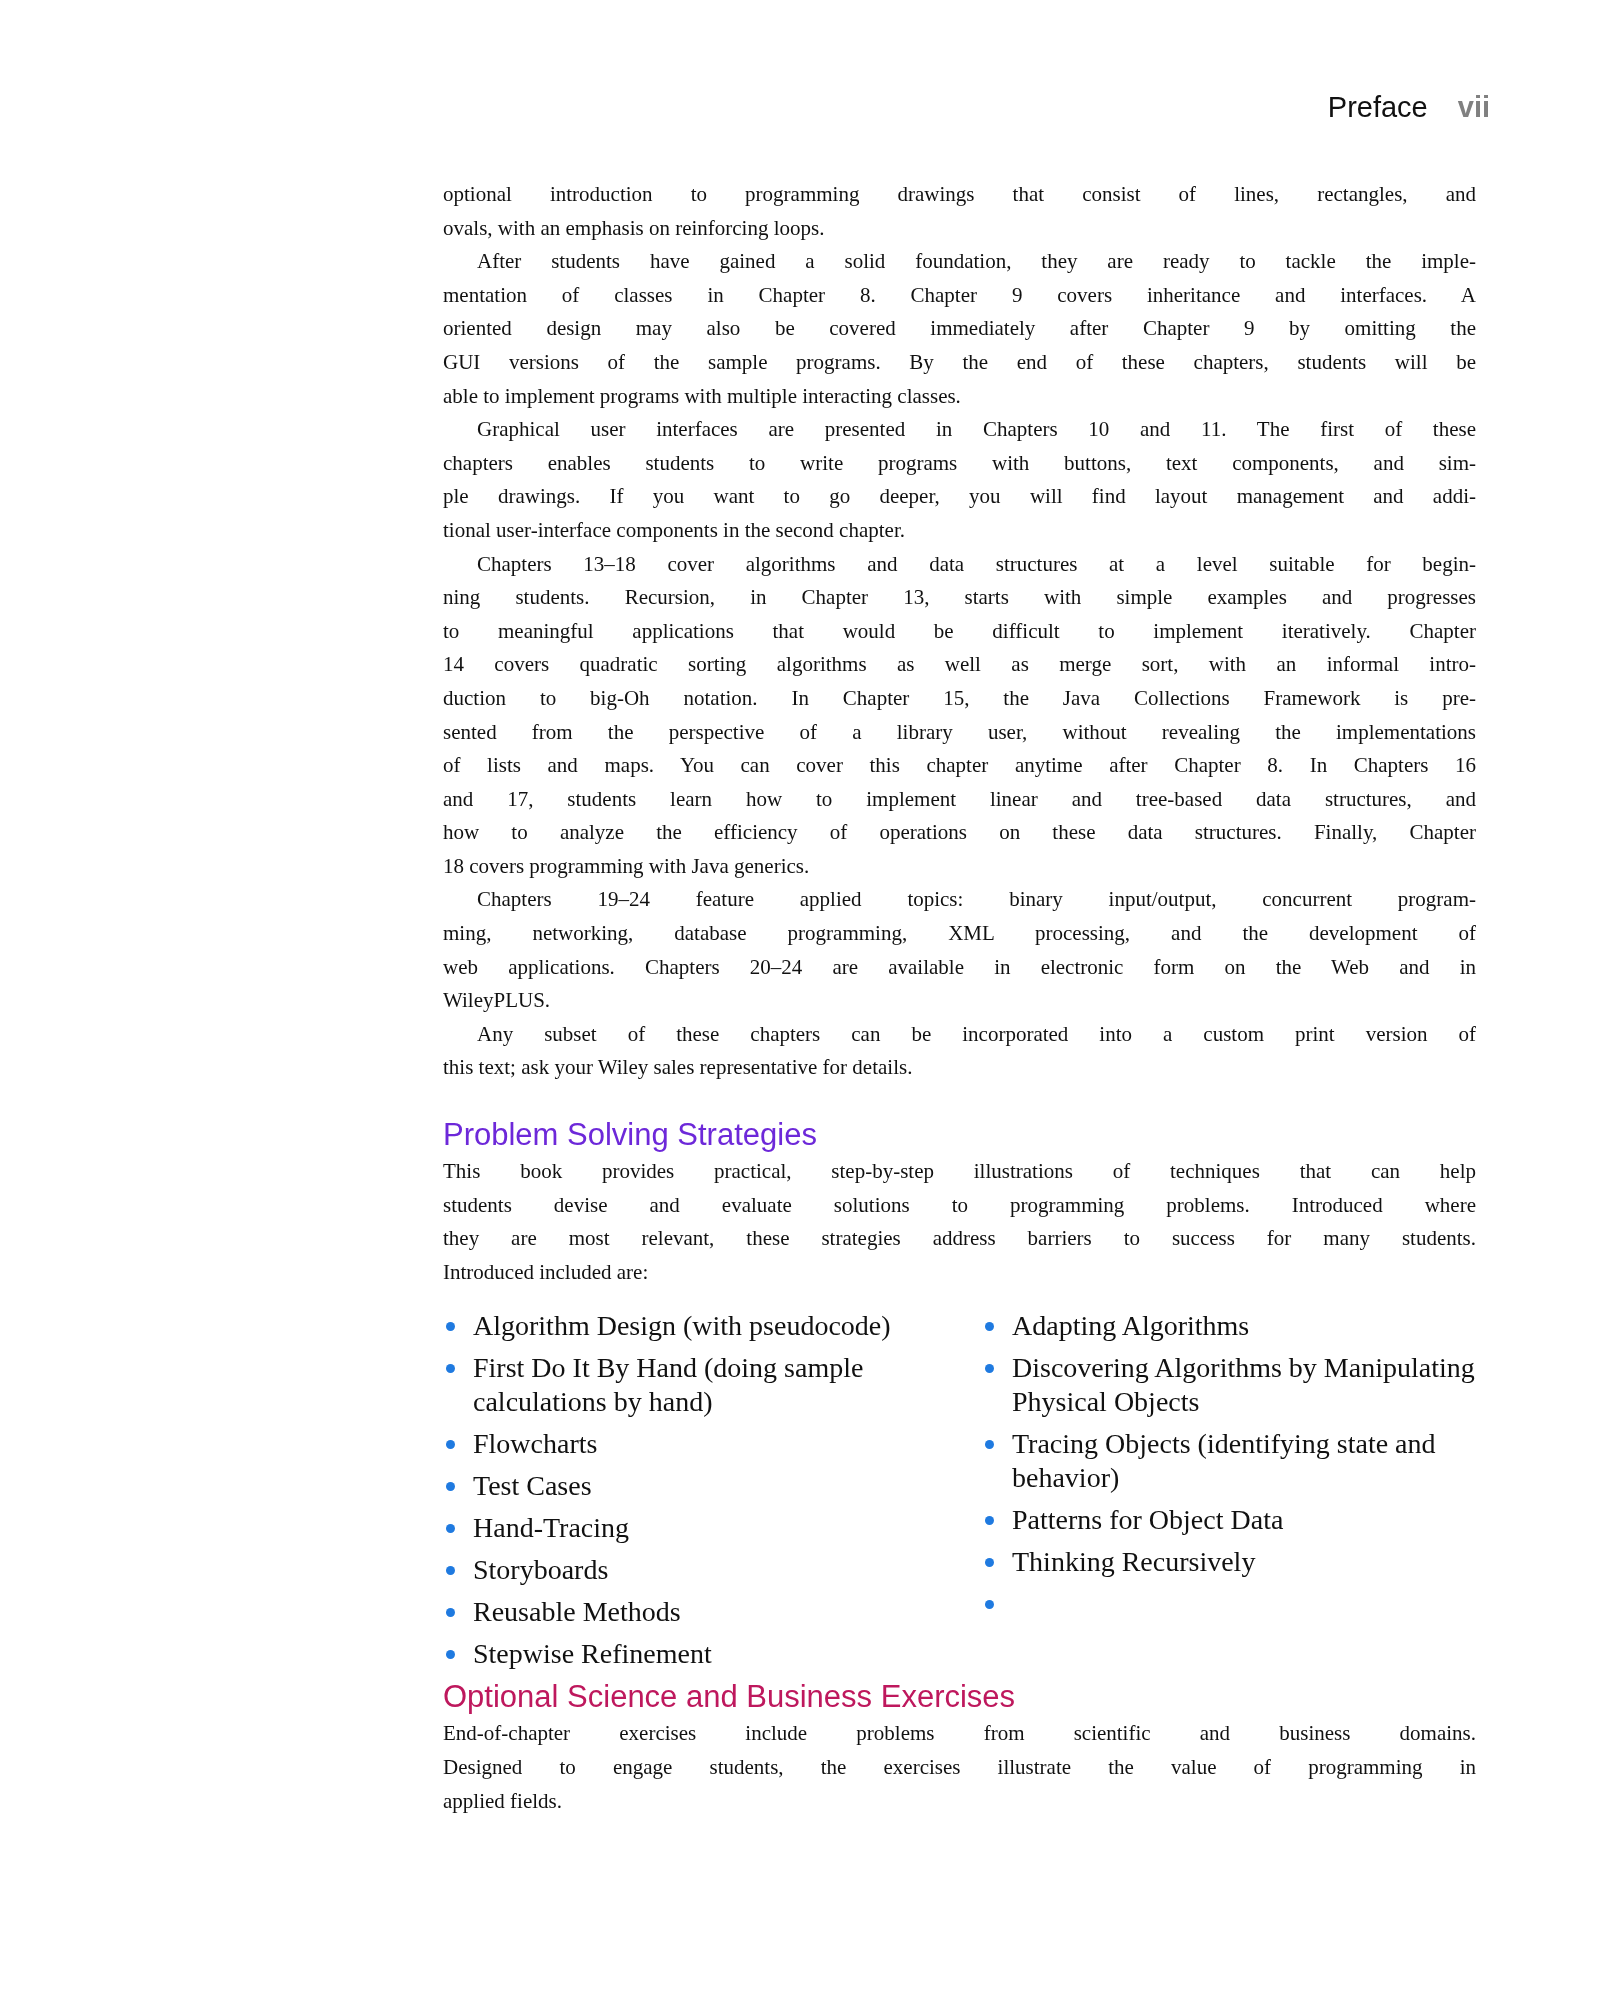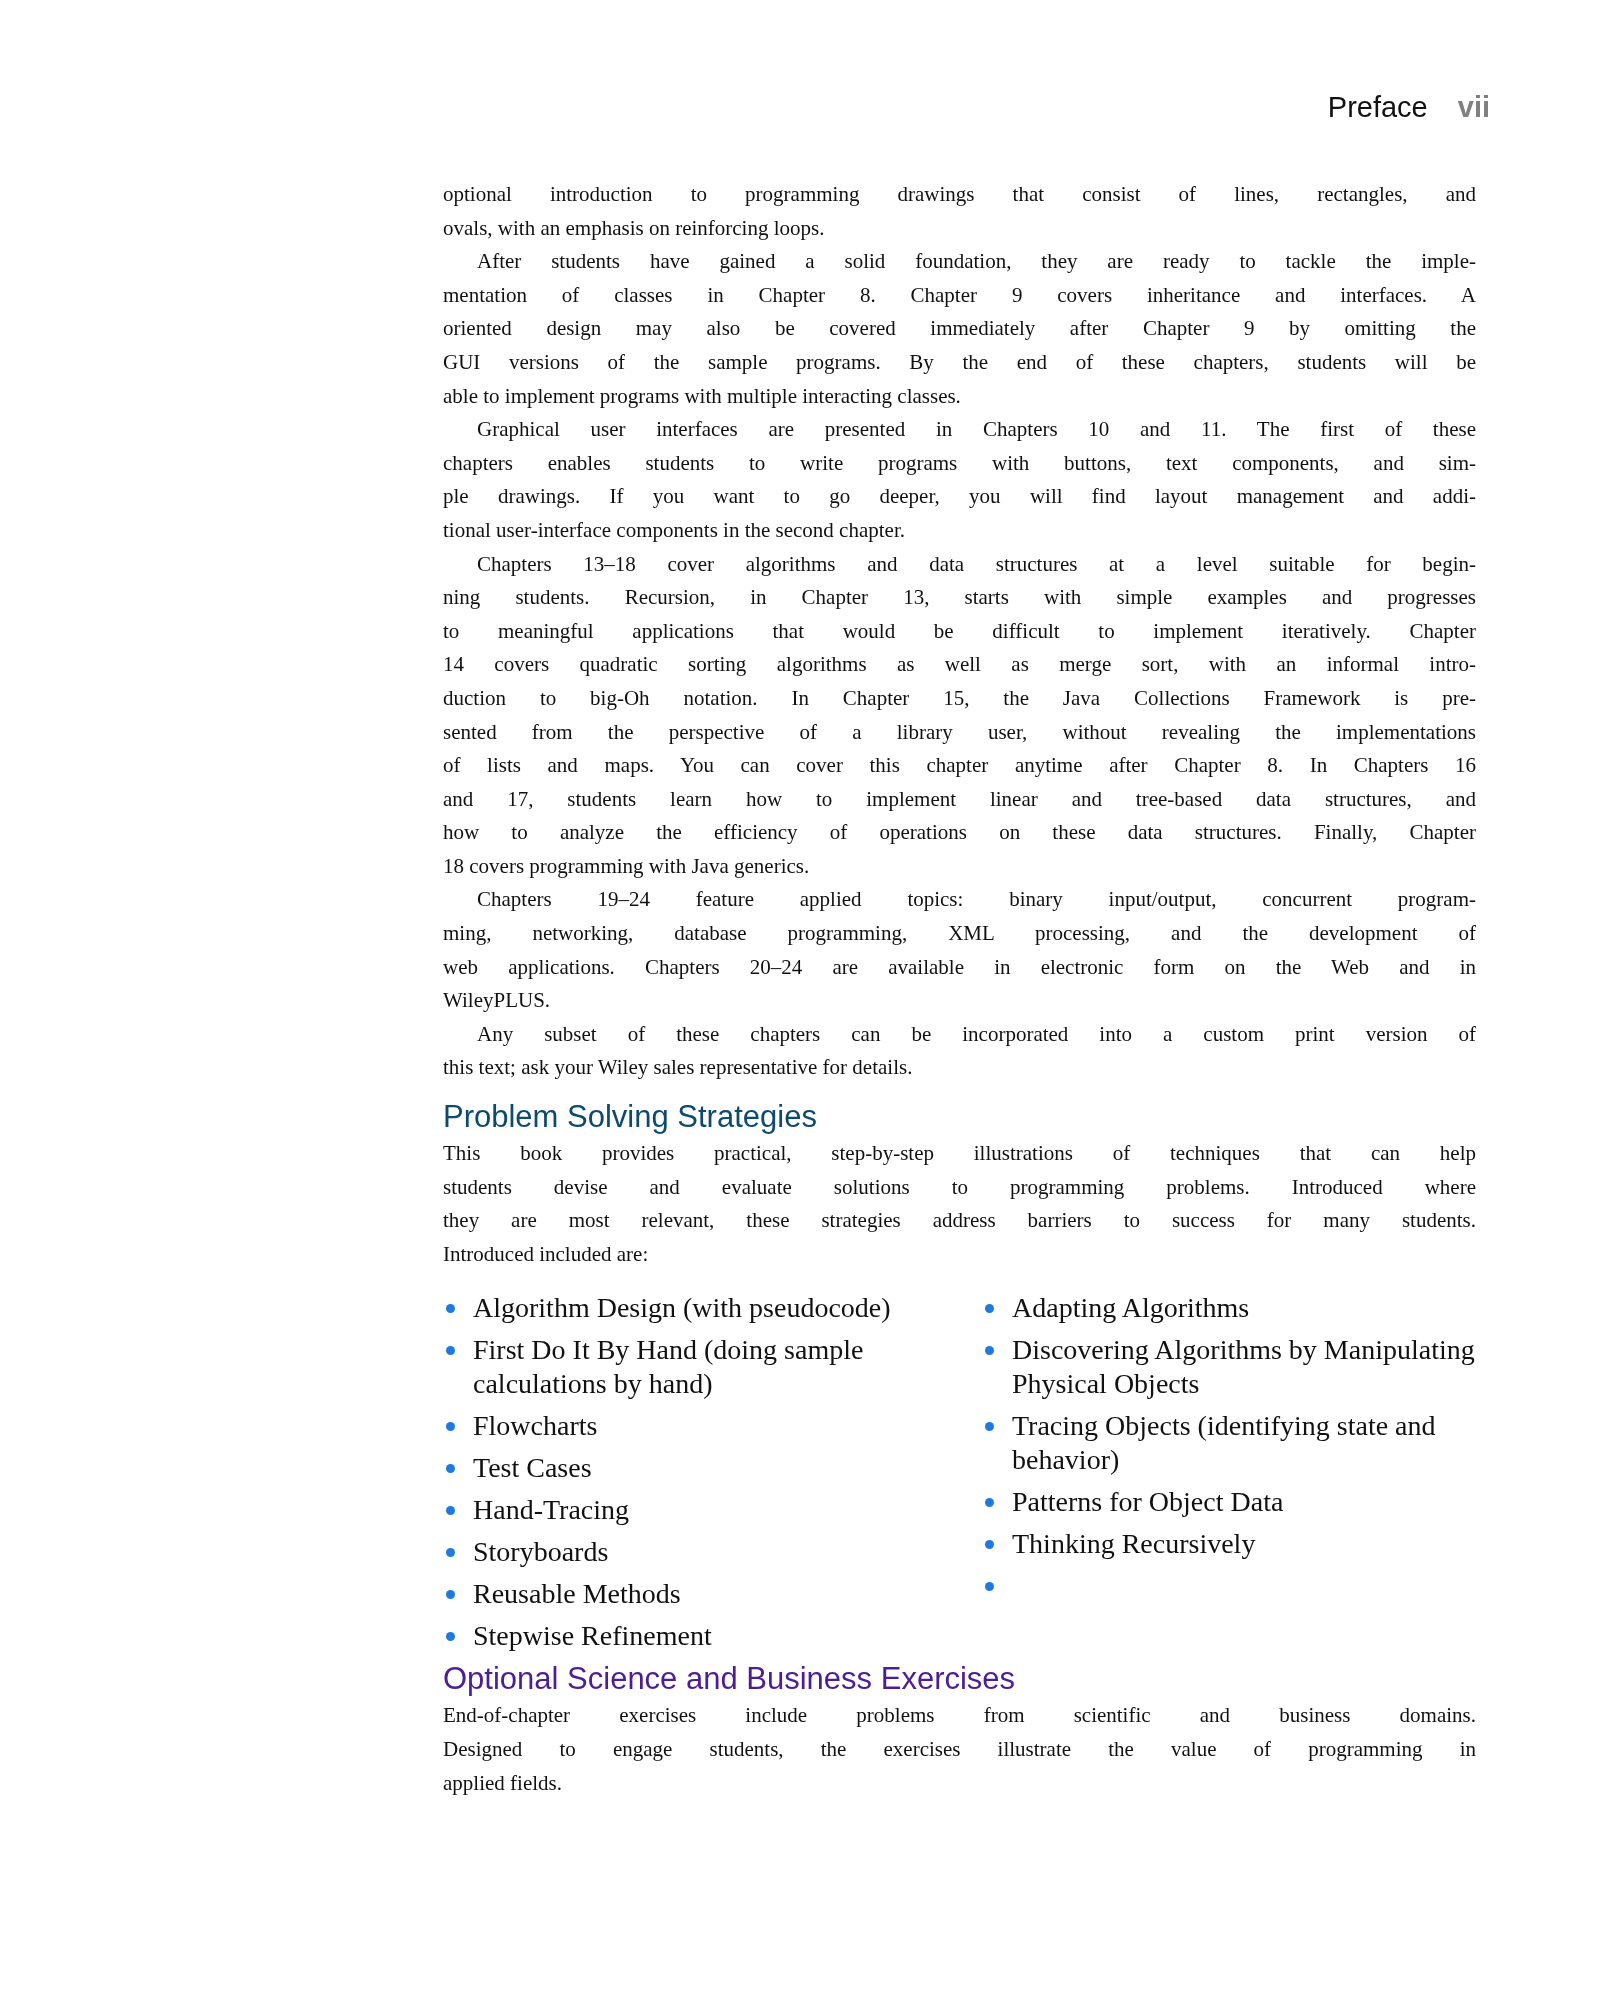--- a/index.html
+++ b/index.html
@@ -138,21 +138,21 @@
     <span class="line">ming, networking, database programming, XML processing, and the development of</span>
     <span class="line">web applications. Chapters 20–24 are available in electronic form on the Web and in</span>
     <span class="line last">WileyPLUS.</span>
   </p>
 
   <p class="para">
     <span class="line indent">Any subset of these chapters can be incorporated into a custom print version of</span>
     <span class="line last">this text; ask your Wiley sales representative for details.</span>
   </p>
 
-  <h2 class="section-heading" id="h-ps" style="margin-top: 14px; color: #0c4a6e;">Problem Solving Strategies</h2>
+  <h2 class="section-heading" id="h-ps" style="margin-top: 32px; color: #6d28d9;">Problem Solving Strategies</h2>
   <p class="para" style="margin-top: 2px;">
     <span class="line">This book provides practical, step-by-step illustrations of techniques that can help</span>
     <span class="line">students devise and evaluate solutions to programming problems. Introduced where</span>
     <span class="line">they are most relevant, these strategies address barriers to success for many students.</span>
     <span class="line last">Introduced included are:</span>
   </p>
 
   <div class="bullets">
     <ul class="bullet-col left">
       <li class="bullet-item"><span class="bullet-dot" style="background: rgb(31, 122, 224);"></span><span>Algorithm Design (with pseudocode)</span></li>
@@ -167,20 +167,20 @@
     <ul class="bullet-col right">
       <li class="bullet-item"><span class="bullet-dot" style="background: rgb(31, 122, 224);"></span><span>Adapting Algorithms</span></li>
       <li class="bullet-item"><span class="bullet-dot" style="background: rgb(31, 122, 224);"></span><span>Discovering Algorithms by Manipulating Physical Objects</span></li>
       <li class="bullet-item"><span class="bullet-dot" style="background: rgb(31, 122, 224);"></span><span>Tracing Objects (identifying state and behavior)</span></li>
       <li class="bullet-item"><span class="bullet-dot" style="background: rgb(31, 122, 224);"></span><span>Patterns for Object Data</span></li>
       <li class="bullet-item"><span class="bullet-dot" style="background: rgb(31, 122, 224);"></span><span>Thinking Recursively</span></li>
       <li class="bullet-item"><span class="bullet-dot" style="background: rgb(31, 122, 224);"></span></li>
     </ul>
   </div>
 
-  <h2 class="section-heading" style="margin-top: 0px; color: #4c1d95;">Optional Science and Business Exercises</h2>
+  <h2 class="section-heading" style="margin-top: 0px; color: #be185d;">Optional Science and Business Exercises</h2>
   <p class="para" style="margin-top: 2px;">
     <span class="line">End-of-chapter exercises include problems from scientific and business domains.</span>
     <span class="line">Designed to engage students, the exercises illustrate the value of programming in</span>
     <span class="line last">applied fields.</span>
   </p>
 
 </div>
 
 </body></html>

